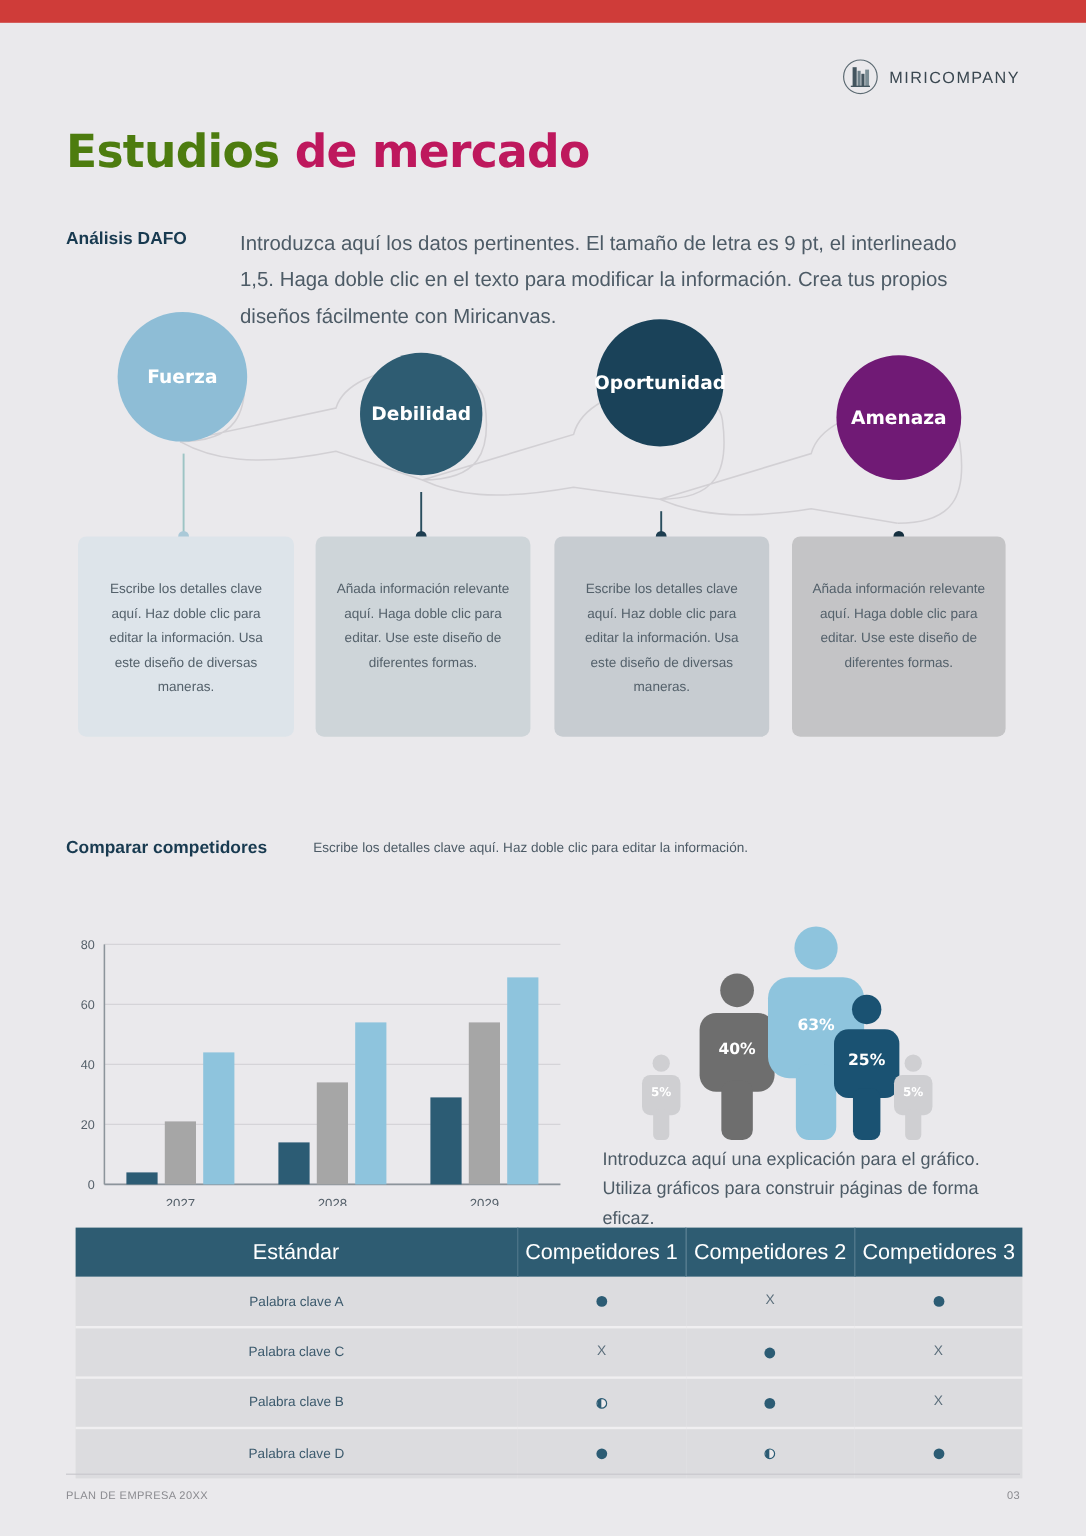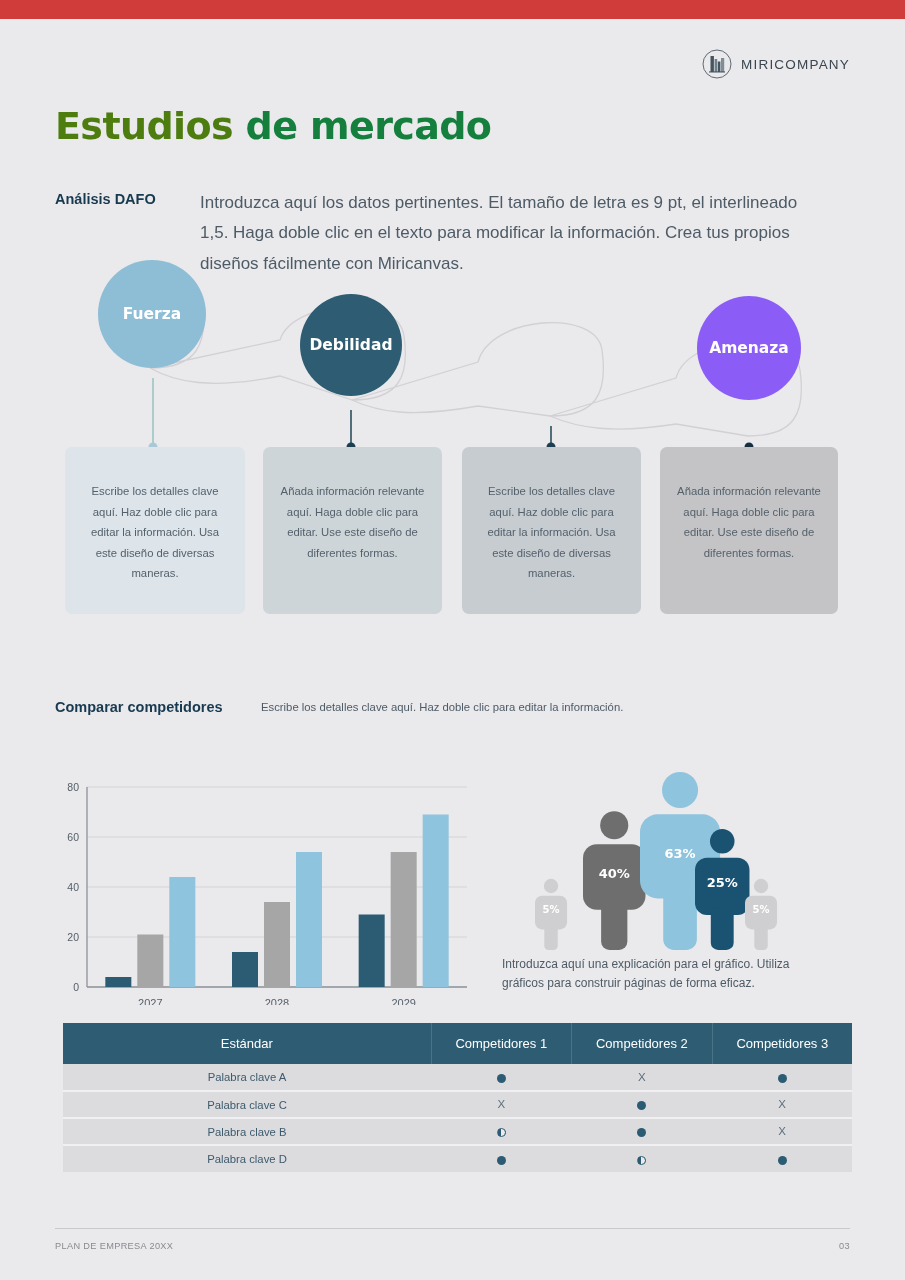--- a/index.html
+++ b/index.html
@@ -33,21 +33,21 @@
     color: #3a4750; font-weight: 400;
   }
 
   
   .title {
     position: absolute; top: 104px; left: 55px;
     font-size: 38px; font-weight: 700; letter-spacing: -0.6px;
     font-family: "DejaVu Sans", sans-serif;
   }
   .title .red { color: #4d7c0f; }
-  .title .dark { color: #15803d; }
+  .title .dark { color: #be185d; }
 
   
   .sec-label {
     position: absolute;
     font-size: 14.5px; font-weight: 700; color: #183a50;
     font-family: Liberation Sans, sans-serif;
   }
   #dafo-label { top: 191px; left: 55px; }
   .sec-body {
     position: absolute; top: 188px; left: 200px; width: 610px;
@@ -82,37 +82,37 @@
   }
 
   
   .chart { position: absolute; top: 775px; left: 55px; width: 420px; height: 230px; }
   .chart-svg { display: block; }
 
   
   .people { position: absolute; top: 762px; left: 505px; width: 360px; height: 195px; }
   .people-note {
     position: absolute; top: 955px; left: 502px; width: 330px;
-    font-size: 12px; line-height: 1.62; color: #4d5b66;
+    font-size: 15px; line-height: 1.62; color: #4d5b66;
   }
 
   
   .tbl {
     position: absolute; top: 1023px; left: 63px;
     width: 789px; border-collapse: collapse;
   }
   .tbl th {
     background: #2e5c72; color: #ffffff;
-    font-size: 13px; font-weight: 400;
+    font-size: 18px; font-weight: 400;
     height: 41px; text-align: center;
     border-right: 1px solid #4a7387;
   }
   .tbl th:last-child { border-right: none; }
   .tbl td {
-    height: 27px; text-align: center;
+    height: 42px; text-align: center;
     font-size: 11.3px; color: #3c5a6d;
     background: #dcdcdf;
     border-bottom: 2px solid #f0eff1;
   }
   .tbl tr:last-child td { border-bottom: none; }
   .tbl td.std { width: 368px; }
   .mark-full, .mark-half, .mark-x { display:inline-block; vertical-align: middle; }
   .mark-full {
     width: 9px; height: 9px; border-radius: 50%;
     background: #2c5c74;
@@ -185,21 +185,24 @@
       <line x1="749" y1="196" x2="749" y2="196" stroke="#2a4e5e" stroke-width="1.6"></line>
       <circle cx="749" cy="197" r="4.5" fill="#152f3f"></circle>
     </svg>
 
     <div class="circle" style="left:300px; top:44px; width:102px; height:102px; background:#2e5c72;">
       <span>Debilidad</span>
     </div>
     <div class="circle" style="left:98px; top:10px; width:108px; height:108px; background:#8ebdd6;">
       <span>Fuerza</span>
     </div>
-    <div class="circle" style="left:697px; top:46px; width:104px; height:104px; background:#8b5cf6;">
+    <div class="circle" style="left:497px; top:16px; width:106px; height:106px; background:#1a4259;">
+      <span>Oportunidad</span>
+    </div>
+    <div class="circle" style="left:697px; top:46px; width:104px; height:104px; background:#701a75;">
       <span>Amenaza</span>
     </div>
 
     <div class="card" style="left:65px; top:197px; width:180px; height:167px; background:#dde4ea;">
       <span>Escribe los detalles clave aquí. Haz doble clic para editar la información. Usa este diseño de diversas maneras.</span>
     </div>
     <div class="card" style="left:263px; top:197px; width:179px; height:167px; background:#ced5d9;">
       <span>Añada información relevante aquí. Haga doble clic para editar. Use este diseño de diferentes formas.</span>
     </div>
     <div class="card" style="left:462px; top:197px; width:179px; height:167px; background:#c7ccd1;">

